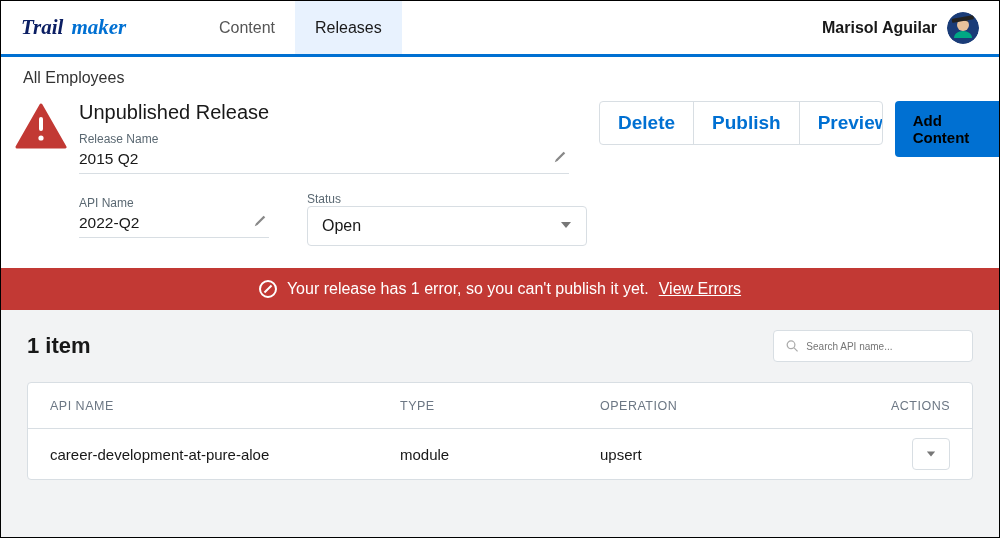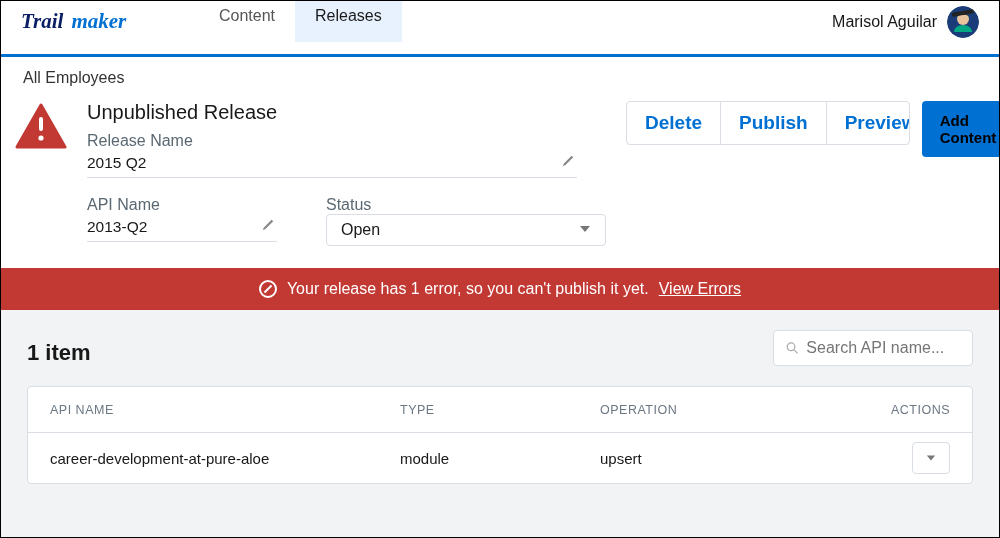--- a/index.html
+++ b/index.html
@@ -11,67 +11,67 @@
     --bg-body:#ffffff;
     --bg-gray:#f2f3f4;
     --red-banner:#c23934;
     --row-h:50px;
   }
   *{box-sizing:border-box;}
   html,body{margin:0;padding:0;font-family:-apple-system,BlinkMacSystemFont,"Segoe UI",Helvetica,Arial,sans-serif;color:var(--text);}
   .frame{width:1000px;height:538px;border:1px solid #000;background:var(--bg-body);overflow:hidden;display:flex;flex-direction:column;}
 
   
-  .topbar{display:flex;align-items:stretch;height:56px;border-bottom:3px solid var(--blue);padding:0 20px 12px 20px;}
+  .topbar{display:flex;align-items:stretch;height:56px;border-bottom:3px solid var(--blue);padding:0 20px 0 20px;}
   .brand{display:flex;align-items:center;padding-right:24px;}
   .brand svg{height:28px;}
   .tabs{display:flex;align-items:flex-end;}
   .tab{padding:0 20px;height:56px;display:flex;align-items:center;font-size:16px;color:#555;cursor:pointer;border-top:3px solid transparent;}
   .tab.active{background:#e8f2fe;color:#1a1a1a;border-top:3px solid var(--blue);}
   .topbar .spacer{flex:1;}
-  .user{display:flex;align-items:center;gap:10px;font-weight:400;font-size:16px;}
+  .user{display:flex;align-items:center;gap:10px;font-weight:700;font-size:16px;}
   .avatar{width:32px;height:32px;border-radius:50%;}
 
   
   .crumbs{padding:12px 14px 0 22px;font-size:16px;color:#333;}
 
   
-  .release-head{display:flex;align-items:flex-start;padding:12px 14px 22px 14px;gap:20px;}
+  .release-head{display:flex;align-items:flex-start;padding:12px 14px 22px 14px;gap:12px;}
   .rel-icon{width:56px;display:flex;justify-content:center;padding-top:4px;}
   .rel-tri{width:52px;height:46px;}
   .rel-info{display:flex;flex-direction:column;max-width:560px;}
   .rel-title{font-size:20px;font-weight:400;margin:2px 0 4px 0;}
-  .field-label{font-size:16px;color:var(--muted);margin-top:4px;}
+  .field-label{font-size:12px;color:var(--muted);margin-top:4px;}
   .field-row{display:flex;align-items:center;gap:18px;}
   .editable{display:flex;align-items:center;justify-content:space-between;border-bottom:1px solid var(--border);padding:4px 2px 5px 0;font-size:15.5px;min-width:180px;}
   .editable .pencil{color:#888;cursor:pointer;}
   .editable.wide{width:490px;}
-  .status-block{display:flex;flex-direction:column;margin-top:14px;margin-left:31px;}
-  .select{display:flex;align-items:center;justify-content:space-between;border:1px solid var(--border);border-radius:4px;height:32px;width:280px;padding:0 14px;font-size:16px;cursor:pointer;background:#fff;}
+  .status-block{display:flex;flex-direction:column;margin-top:14px;margin-left:20px;}
+  .select{display:flex;align-items:center;justify-content:space-between;border:1px solid var(--border);border-radius:4px;height:40px;width:280px;padding:0 14px;font-size:16px;cursor:pointer;background:#fff;}
   .chev{color:#666;}
 
   .actions{margin-left:auto;display:flex;align-items:flex-start;gap:12px;padding-top:2px;}
   .btn-group{display:flex;border:1px solid var(--border);border-radius:4px;overflow:hidden;background:#fff;}
   .btn-group button{all:unset;cursor:pointer;padding:10px 18px;font-size:19px;color:var(--blue);font-weight:600;border-right:1px solid var(--border);}
   .btn-group button:last-child{border-right:none;}
   .btn-primary{all:unset;cursor:pointer;background:var(--blue);color:#000000;font-weight:700;font-size:15px;padding:11px 18px;border-radius:4px;}
 
   
   .error-banner{background:var(--red-banner);color:#fff;display:flex;align-items:center;justify-content:center;gap:10px;height:42px;font-size:16px;}
   .error-banner a{color:#fff;text-decoration:underline;cursor:pointer;}
   .ban-icon{width:18px;height:18px;border:2px solid #fff;border-radius:50%;position:relative;}
   .ban-icon:after{content:"";position:absolute;left:2px;right:2px;top:6px;border-top:2px solid #fff;transform:rotate(-45deg);}
 
   
   .items{flex:1;background:var(--bg-gray);padding:20px 26px 0 26px;}
-  .items-head{display:flex;align-items:flex-end;justify-content:space-between;margin-bottom:20px;gap:24px;}
+  .items-head{display:flex;align-items:center;justify-content:space-between;margin-bottom:20px;gap:24px;}
   .items-count{font-size:22px;font-weight:700;}
   .search{display:flex;align-items:center;background:#fff;border:1px solid var(--border);border-radius:4px;padding:8px 12px;width:200px;}
   .search svg{width:14px;height:14px;opacity:.55;margin-right:8px;}
-  .search input{all:unset;font-size:16px;width:100%;color:#333;}
+  .search input{all:unset;font-size:10px;width:100%;color:#333;}
 
   .table{background:#fff;border:1px solid var(--border);border-radius:4px;overflow:hidden;font-size:15px;}
   .thead,.trow{display:grid;grid-template-columns:1fr 200px 220px 130px;align-items:center;}
   .thead{height:46px;padding:0 22px;color:#6c7784;font-size:12.5px;letter-spacing:.04em;border-bottom:1px solid var(--border);}
   .thead .col-actions{text-align:right;}
   .trow{height:var(--row-h);padding:0 22px;border-bottom:1px solid var(--border);}
   .trow:last-child{border-bottom:none;}
   .row-action{justify-self:end;}
   .dd-btn{width:38px;height:32px;border:1px solid var(--border);border-radius:4px;display:flex;align-items:center;justify-content:center;background:#fff;cursor:pointer;}
 </style>
@@ -125,21 +125,21 @@
           <svg width="14" height="14" viewBox="0 0 16 16">
               <path fill="#888" d="M12.1 1.9 14 3.8 5.1 12.7 2 14l1.3-3.1zM11 3l2 2"></path>
             </svg>
         </span>
       </div>
 
       <div class="field-row">
         <div style="display:flex;flex-direction:column;">
           <div class="field-label" style="margin-top:14px">API Name</div>
           <div class="editable" style="width:190px;">
-            <span>2013-Q2</span>
+            <span>2022-Q2</span>
             <span class="pencil">
               <svg width="14" height="14" viewBox="0 0 16 16">
                   <path fill="#888" d="M12.1 1.9 14 3.8 5.1 12.7 2 14l1.3-3.1zM11 3l2 2"></path>
                 </svg>
             </span>
           </div>
         </div>
         <div class="status-block">
           <div class="field-label">Status</div>
           <div class="select">

